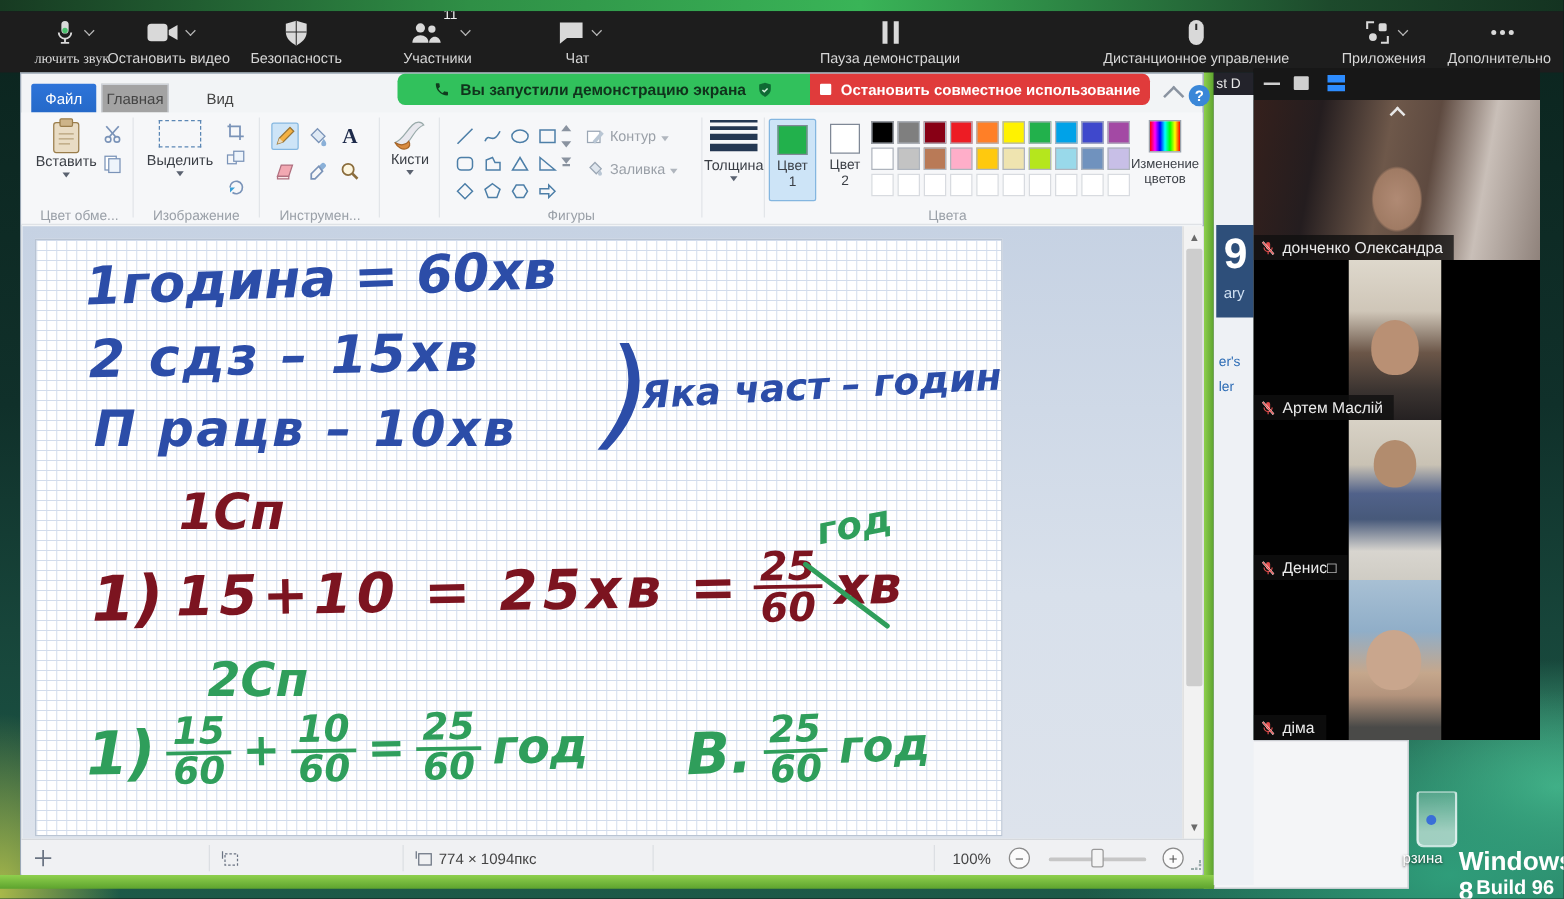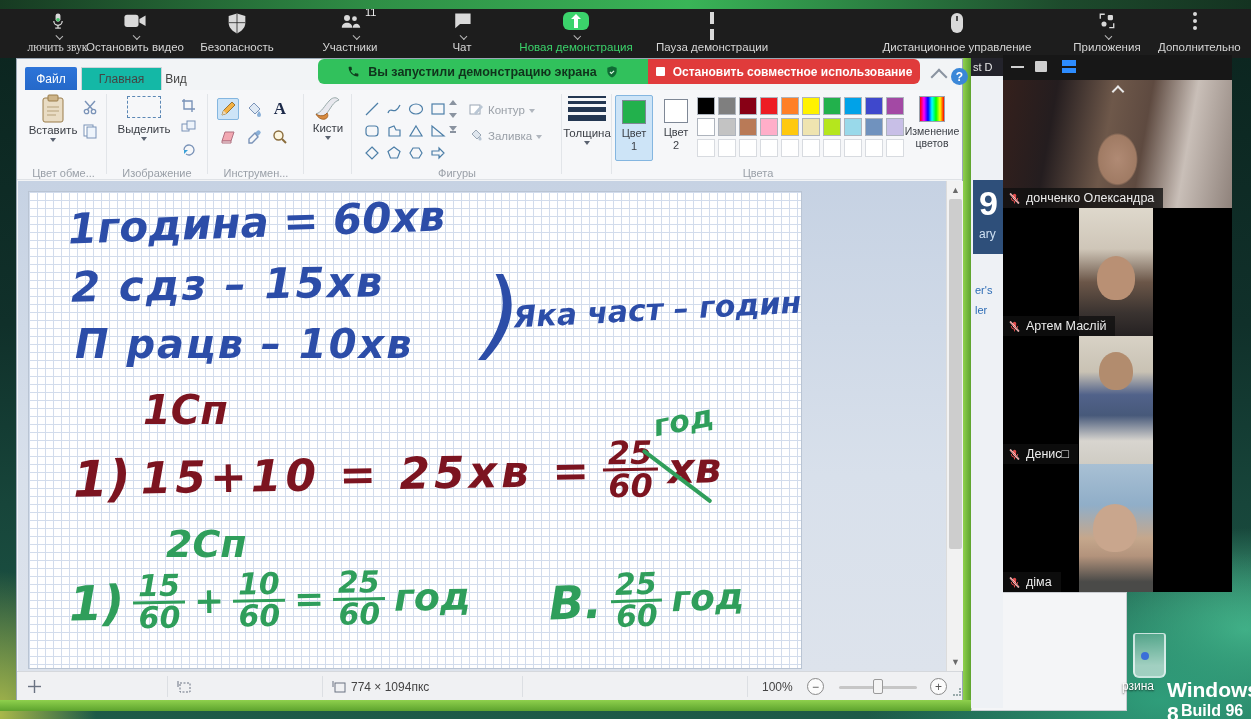--- a/index.html
+++ b/index.html
@@ -11,21 +11,21 @@
       radial-gradient(ellipse 300px 170px at 1245px 630px,#4fbf92 0%,rgba(79,191,146,0) 60%),
       radial-gradient(ellipse 160px 240px at 0px 715px,#a9b84a 0%,rgba(169,184,74,0) 60%),
       linear-gradient(180deg,#0b241e 0%,#10302a 45%,#17453a 70%,#1d5a48 100%);}
   .abs{position:absolute;}
   
   .top-green-strip{left:0;top:0;width:1251px;height:9px;
     background:linear-gradient(90deg,#173a22,#2f8f46 30%,#39b457 55%,#1d4a2c 85%,#143321);}
   .mtoolbar{left:0;top:9px;width:1251px;height:49px;background:#1d1d1d;overflow:hidden;}
   .titem{position:absolute;top:3px;height:46px;display:flex;flex-direction:column;align-items:center;
     justify-content:flex-start;color:#d6d6d6;font-size:11.5px;white-space:nowrap;cursor:default;}
-  .titem .irow{display:flex;align-items:center;gap:5px;height:28px;flex-direction:column;}
+  .titem .irow{display:flex;align-items:center;gap:5px;height:28px;}
   .titem .lbl{margin-top:1px;}
   .chev{display:inline-block;width:6px;height:6px;border-right:1.5px solid #b9b9b9;
     border-bottom:1.5px solid #b9b9b9;transform:rotate(45deg) translateY(-2px);}
   .badge{position:absolute;font-size:11px;color:#eee;}
   .accent-lbl{color:var(--zoom-accent-green,#3bd36b);}
   .share-sq{width:26px;height:26px;border-radius:6px;background:var(--zoom-accent-green,#3bd36b);
     display:flex;align-items:center;justify-content:center;}
   
   .banner-green{left:318px;top:59px;width:330px;height:25px;background:var(--banner-green,#31c15c);
     border-radius:6px 0 0 6px;display:flex;align-items:center;justify-content:center;gap:8px;
@@ -34,21 +34,21 @@
     border-radius:0 6px 6px 0;display:flex;align-items:center;justify-content:center;gap:8px;
     color:#fff;font-size:12px;font-weight:bold;z-index:40;}
   
   .sb-right{left:963px;top:58px;width:8px;height:653px;background:linear-gradient(90deg,#8fd04d,#5da32e);z-index:8;}
   .sb-bottom{left:0;top:700px;width:971px;height:11px;background:linear-gradient(180deg,#8fd04d,#5da32e);z-index:8;}
   
   .paint{left:16px;top:58px;width:947px;height:642px;background:#f2f4f6;border:1px solid #9aa7b5;z-index:10;}
   .ptabs{position:absolute;left:0;top:8px;width:100%;height:23px;font-size:12px;color:#444;}
   .ptab{position:absolute;top:0;height:23px;display:flex;align-items:center;justify-content:center;}
   .tab-file{left:8px;width:52px;background:linear-gradient(#2d74d9,var(--paint-file-tab-blue,#2569c9));color:#fff;border-radius:2px 2px 0 0;}
-  .tab-home{left:64px;width:81px;background:#14b8a6;border:1px solid #d0d4da;border-bottom:none;}
+  .tab-home{left:64px;width:54px;background:#a3a3a3;border:1px solid #d0d4da;border-bottom:none;}
   .tab-view{left:134px;width:50px;}
   .ribbon{position:absolute;left:0;top:31px;width:100%;height:90px;background:#f6f7f9;border-bottom:1px solid #dfe2e6;}
   .grp{position:absolute;top:0;height:90px;}
   .grp .glabel{position:absolute;bottom:1px;left:0;width:100%;text-align:center;
     font-size:11px;color:#9aa0a8;white-space:nowrap;overflow:hidden;}
   .gsep{position:absolute;top:4px;width:1px;height:80px;background:#e2e5e9;}
   .bigbtn{position:absolute;display:flex;flex-direction:column;align-items:center;font-size:11.5px;color:#3b3f46;}
   .dd{width:0;height:0;border-left:3.5px solid transparent;border-right:3.5px solid transparent;border-top:4px solid #5a6270;margin-top:2px;}
   .mini{position:absolute;width:18px;height:18px;display:flex;align-items:center;justify-content:center;}
   .toolcell{position:absolute;width:22px;height:22px;display:flex;align-items:center;justify-content:center;border-radius:2px;}
@@ -672,31 +672,20 @@
     <div class="titem" style="left:412px;width:100px;">
       <span class="irow">
         <svg width="23" height="21" viewBox="0 0 24 22">
             <path d="M2 2h20v13H9l-6 5V2z" fill="#d9d9d9"></path>
           </svg>
         <span class="chev"></span>
       </span>
       <span class="lbl">Чат</span>
     </div>
 
-    <div class="titem" style="left:496px;width:160px;">
-      <span class="irow">
-        <span class="share-sq">
-          <svg width="12" height="14" viewBox="0 0 12 14">
-              <path d="M6 0l5 5H8v9H4V5H1z" fill="#fff"></path>
-            </svg>
-        </span>
-        <span class="chev"></span>
-      </span>
-      <span class="lbl accent-lbl">Новая демонстрация</span>
-    </div>
 
     <div class="titem" style="left:642px;width:140px;">
       <span class="irow" style="gap:5px;">
         <span style="display:inline-block;width:4px;height:18px;background:#d9d9d9;"></span>
         <span style="display:inline-block;width:4px;height:18px;background:#d9d9d9;"></span>
       </span>
       <span class="lbl">Пауза демонстрации</span>
     </div>
 
 

